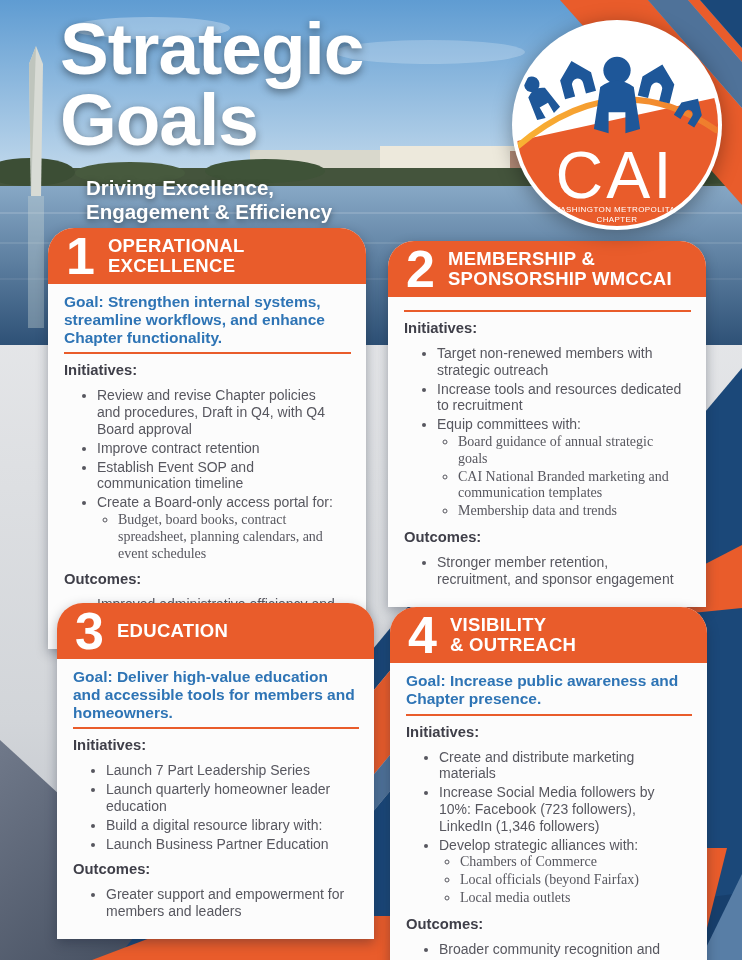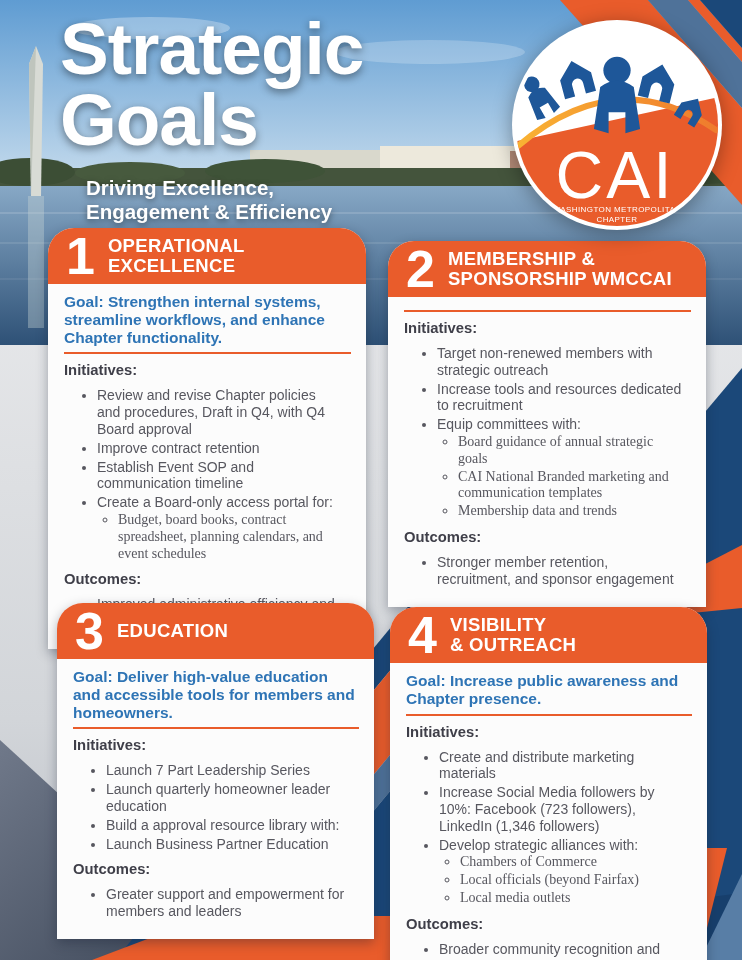--- a/index.html
+++ b/index.html
@@ -237,21 +237,21 @@
       <div class="num">3</div>
       <h2 class="card-title"><span>EDUCATION</span><br></h2>
     </header>
     <div class="card-body">
       <p class="goal">Goal: Deliver high-value education and accessible tools for members and homeowners.</p>
       <hr class="rule">
       <h3 class="sect">Initiatives:</h3>
       <ul class="main">
         <li><span>Launch 7 Part Leadership Series</span></li>
         <li><span>Launch quarterly homeowner leader education</span></li>
-        <li><span>Build a approval resource library with:</span>
+        <li><span>Build a digital resource library with:</span>
         </li>
         <li><span>Launch Business Partner Education</span></li>
       </ul>
       <h3 class="sect out">Outcomes:</h3>
       <ul class="main">
         <li><span>Greater support and empowerment for members and leaders</span></li>
       </ul>
     </div>
   </section>
 

